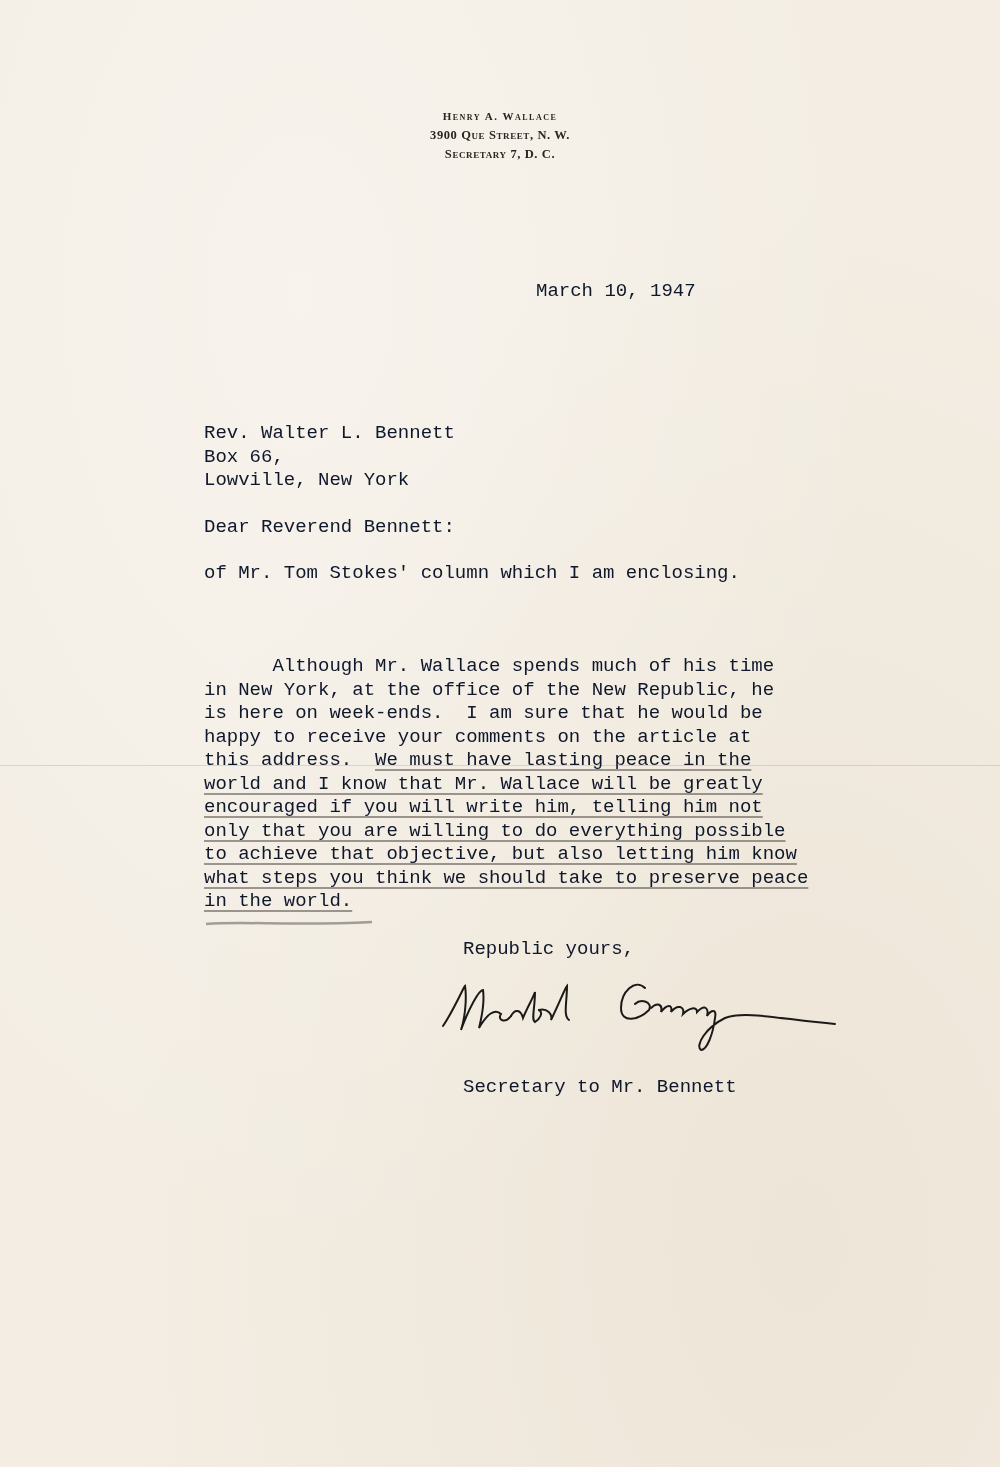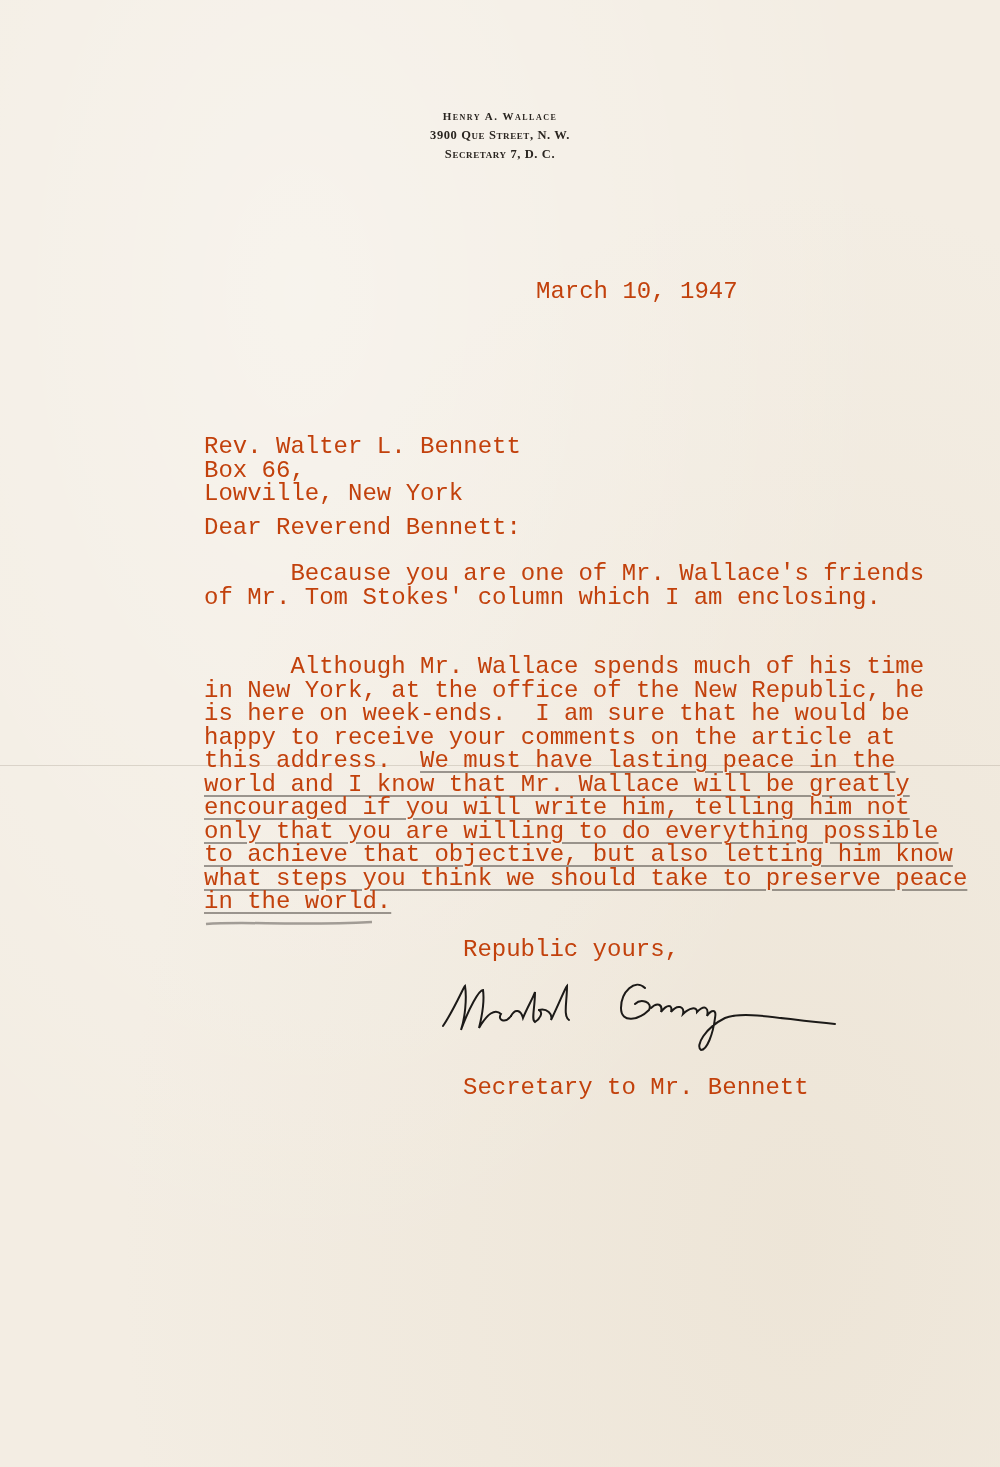--- a/index.html
+++ b/index.html
@@ -14,23 +14,23 @@
     color:#3a3632;
   }
   .fold { position:absolute; left:0; width:1000px; height:1px; background:rgba(170,160,145,0.35); }
   .letterhead {
     position:absolute; left:370px; top:106px; width:260px; text-align:center;
     font-family:"Liberation Serif","DejaVu Serif",serif; font-variant:small-caps;
     color:#2a2520; font-weight:bold;
   }
   .lh-name { font-size:11px; letter-spacing:1.5px; line-height:20px; }
   .lh-line { font-size:12.5px; letter-spacing:0.6px; line-height:19px; }
-  .typed { position:absolute; font-size:24px; line-height:23.5px; white-space:pre; color:#c2410c; }
+  .typed { position:absolute; font-size:19px; line-height:23.5px; white-space:pre; color:#0f172a; }
   .date { left:536px; top:280px; }
-  .addr { left:204px; top:422px;margin-top:13px; }
+  .addr { left:204px; top:422px; }
   .salutation { left:204px; top:516px; }
   .p1 { left:204px; top:562px; }
   .p2 { left:204px; top:655px; }
   .u { text-decoration:underline; text-decoration-color:rgba(80,75,70,0.55); text-decoration-thickness:2px; text-underline-offset:4px; }
   .closing { left:463px; top:938px; }
   .title-line { left:463px; top:1076px; }
   .signature { position:absolute; left:435px; top:968px; width:420px; height:90px; }
   .pencil-mark { position:absolute; left:204px; top:918px; width:170px; height:10px; }
 </style>
 </head>
@@ -43,21 +43,21 @@
   <div class="lh-line">3900 Que Street, N. W.</div>
   <div class="lh-line">Secretary 7, D. C.</div>
 </div>
 
 <div class="typed date">March 10, 1947</div>
 
 <div class="typed addr"><div>Rev. Walter L. Bennett</div><div>Box 66,</div><div>Lowville, New York</div></div>
 
 <div class="typed salutation">Dear Reverend Bennett:</div>
 
-<div class="typed p1"><div>      Because you are one of Mr. Wallace's friends</div><div>of Mr. Tom Stokes' column which I am enclosing.</div></div>
+<div class="typed p1"><div>of Mr. Tom Stokes' column which I am enclosing.</div></div>
 
 <div class="typed p2"><div>      Although Mr. Wallace spends much of his time</div><div>in New York, at the office of the New Republic, he</div><div>is here on week-ends.  I am sure that he would be</div><div>happy to receive your comments on the article at</div><div><span>this address.  </span><span class="u">We must have lasting peace in the</span></div><div class="u">world and I know that Mr. Wallace will be greatly</div><div class="u">encouraged if you will write him, telling him not</div><div class="u">only that you are willing to do everything possible</div><div class="u">to achieve that objective, but also letting him know</div><div class="u">what steps you think we should take to preserve peace</div><div class="u">in the world.</div></div>
 
 <svg class="pencil-mark" viewBox="0 0 170 10">
   <path d="M2 6 C40 3, 90 8, 168 4" stroke="#6b6660" stroke-width="2.5" fill="none" opacity="0.6"></path>
 </svg>
 
 <div class="typed closing">Republic yours,</div>
 
 <svg class="signature" viewBox="0 0 420 90">

